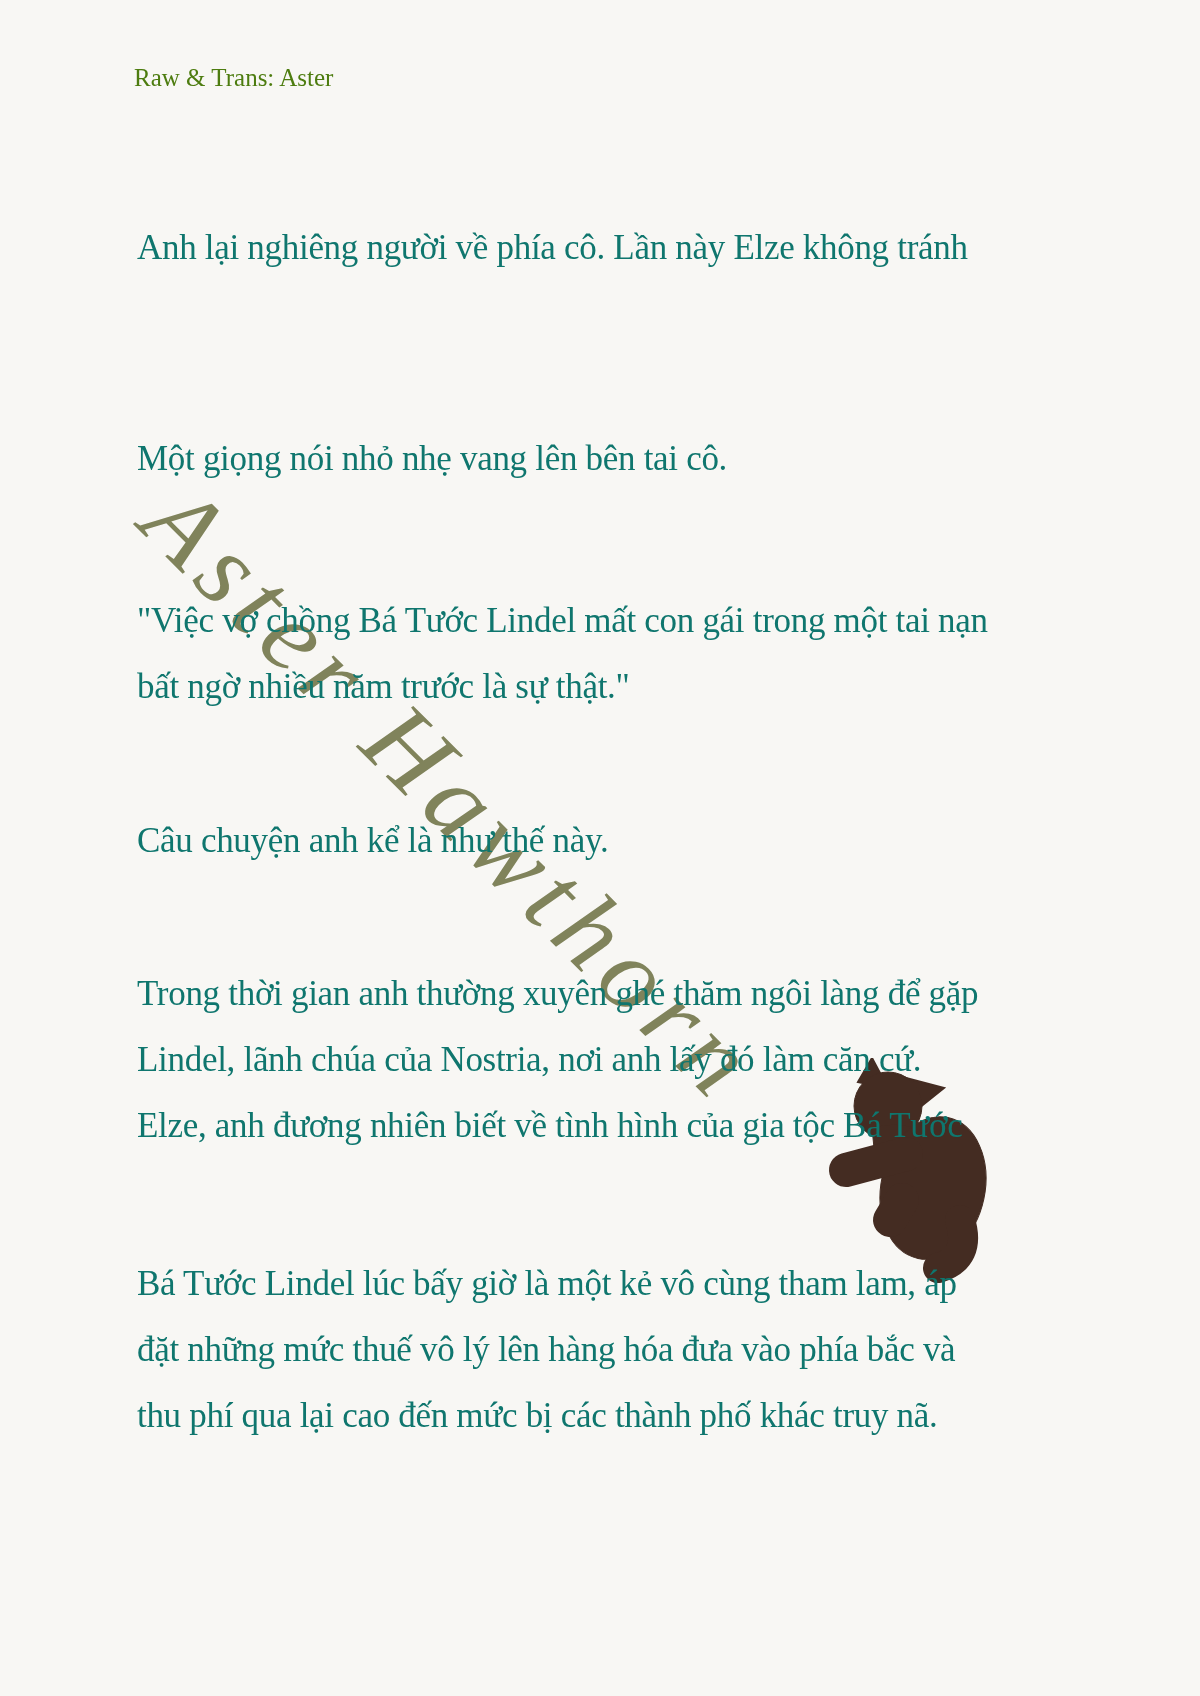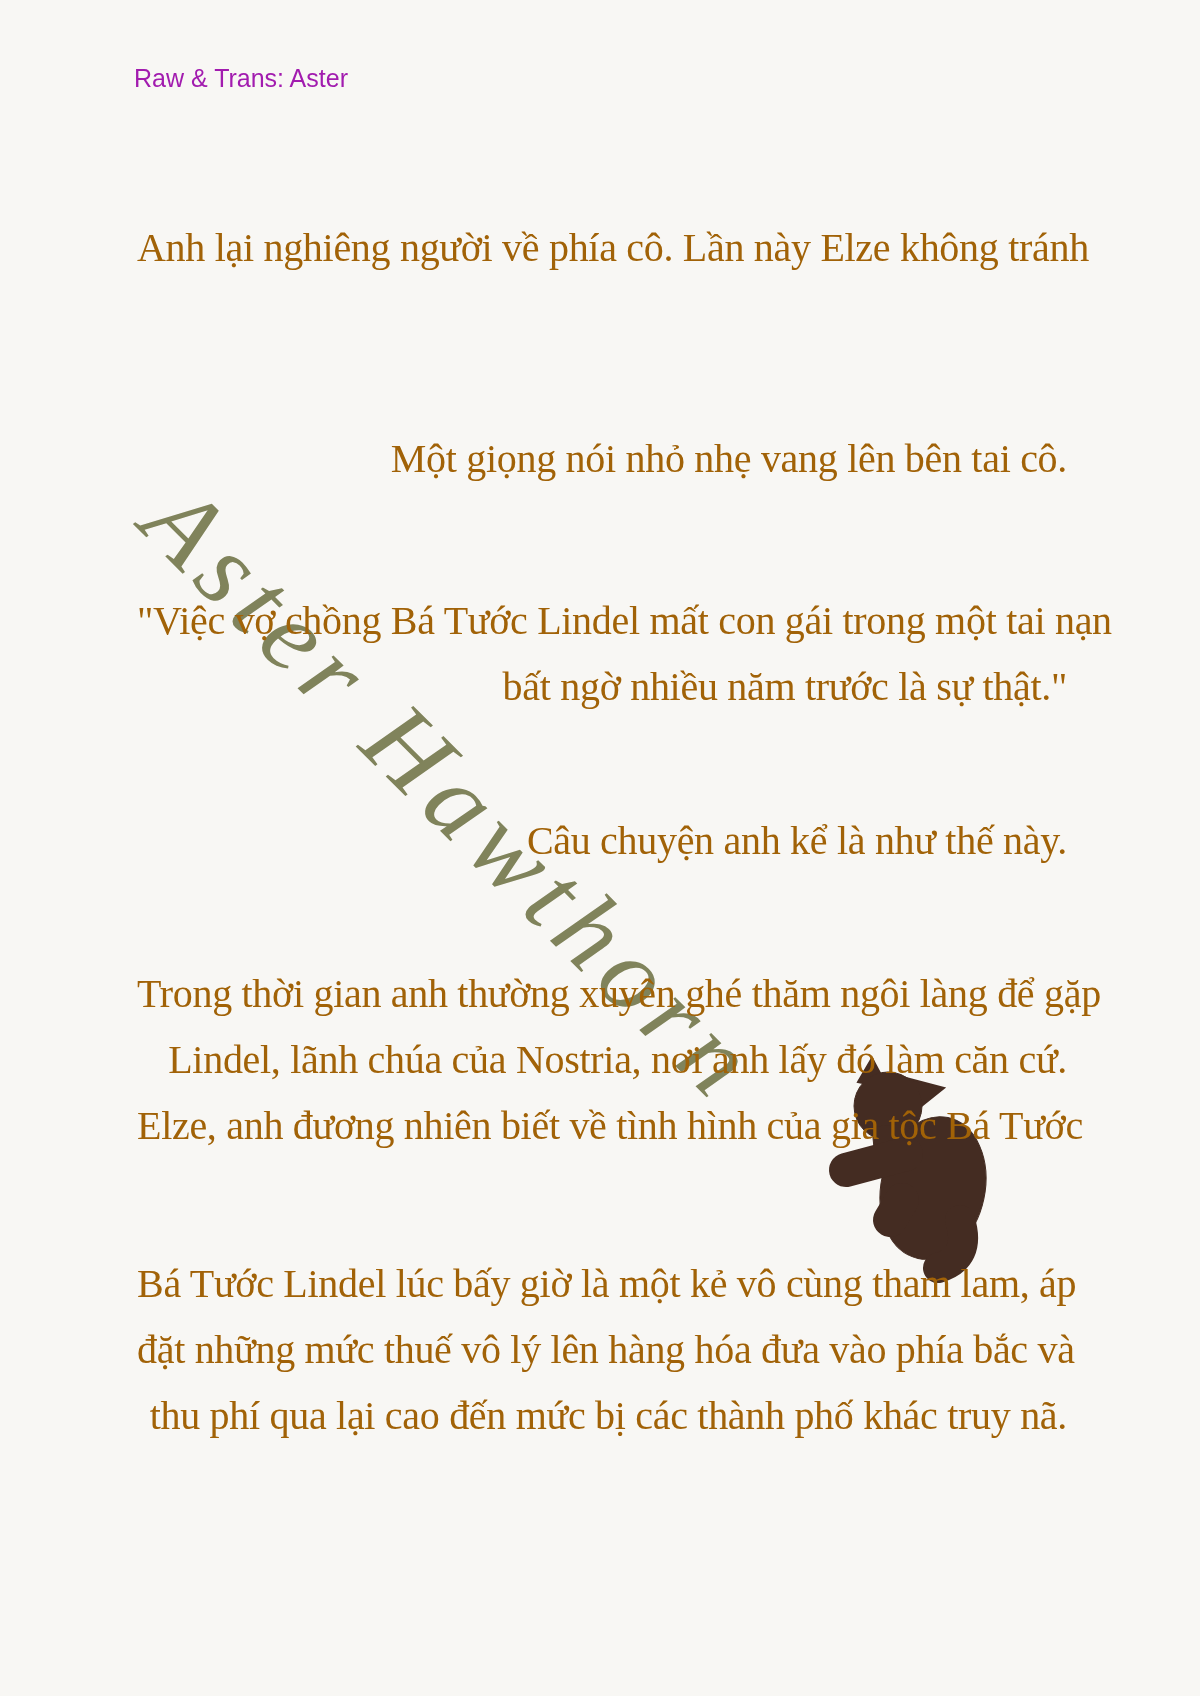--- a/index.html
+++ b/index.html
@@ -15,23 +15,23 @@
     width: 1200px;
     height: 1696px;
     background: #f8f7f4;
     font-family: "Liberation Serif", serif;
     color: #161616;
   }
   .doc-header {
     position: absolute;
     left: 134px;
     top: 64px;
-    font-family: Liberation Sans, sans-serif;
+    font-family: Liberation Serif, serif;
     font-size: 25px;
-    color: #a21caf;
+    color: #4d7c0f;
     z-index: 3;
     white-space: nowrap;
   }
   .watermark {
     position: absolute;
     left: 205px;
     top: 460px;
     transform-origin: 0 0;
     transform: rotate(45deg);
     font-family: "Liberation Serif", serif;
@@ -55,26 +55,25 @@
     left: 0;
     width: 930px;
   }
   .p1 { top: 215px; }
   .p2 { top: 426px; }
   .p3 { top: 588px; }
   .p4 { top: 808px; }
   .p5 { top: 961px; }
   .p6 { top: 1251px; }
   .line {
-    font-size: 40px;
+    font-size: 35px;
     line-height: 66px;
     letter-spacing: -0.3px;
     white-space: nowrap;
-    color: #a16207;
-    text-align: right;
+    color: #0f766e;
   }
   .cat {
     position: absolute;
     left: 820px;
     top: 1058px;
     z-index: 1;
   }
 </style>
 </head>
 <body>

